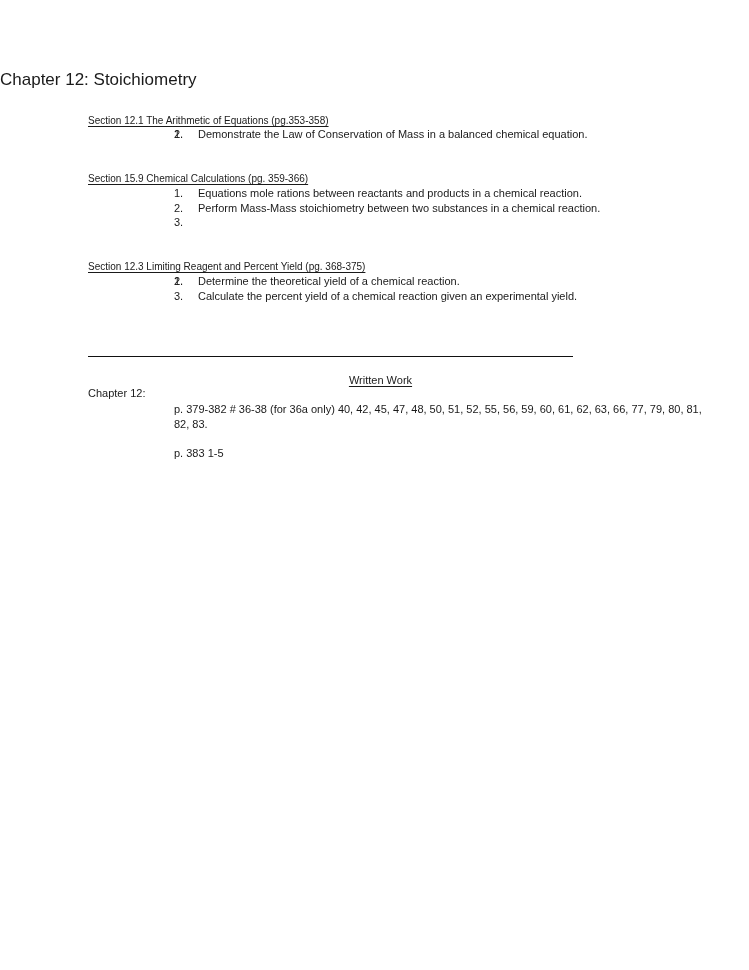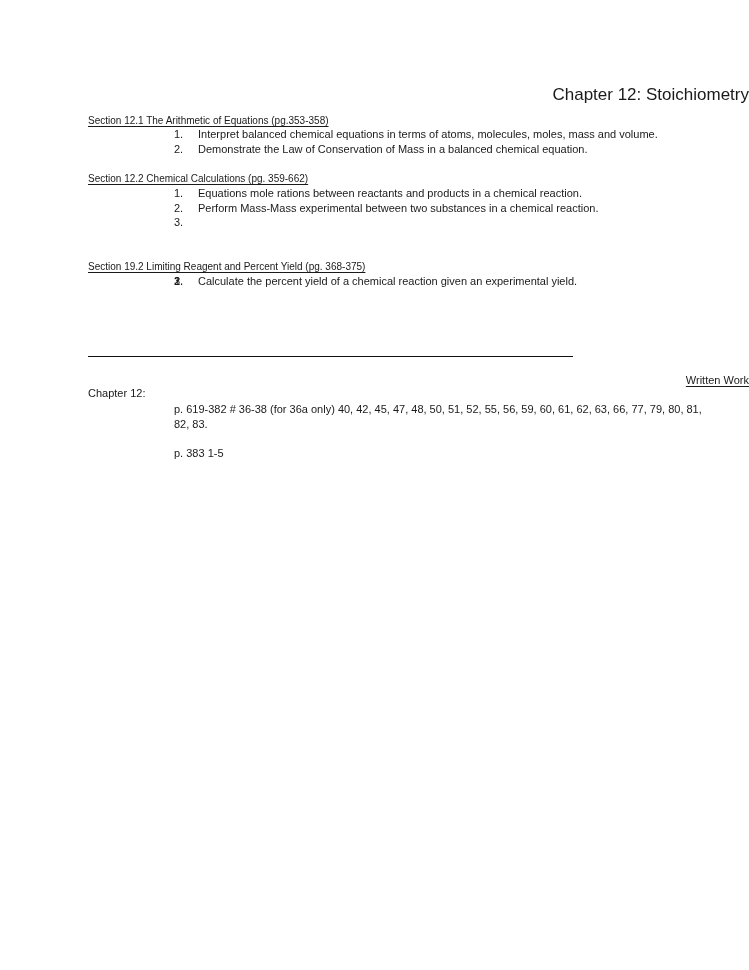--- a/index.html
+++ b/index.html
@@ -10,24 +10,24 @@
     body {
       width: 749px;
       height: 970px;
       position: relative;
       font-family: "Liberation Sans", sans-serif;
       color: #1a1a1a;
       overflow: hidden;
     }
     .title {
       position: absolute;
-      top: 84px;
+      top: 69px;
       left: 0;
       width: 749px;
-      text-align: right;
+      text-align: left;
       font-size: 17px;
       line-height: 22px;
     }
     .section-heading {
       position: absolute;
       left: 88px;
       font-size: 10px;
       line-height: 18px;
       text-decoration: underline;
       text-underline-offset: 2px;
@@ -58,21 +58,21 @@
       left: 88px;
       width: 485px;
       height: 0;
       border-top: 1.3px solid #111;
     }
     .ww-heading {
       position: absolute;
       top: 373px;
       left: 0;
       width: 749px;
-      text-align: right;
+      text-align: center;
       font-size: 11px;
       line-height: 14px;
     }
     .ww-heading span {
       text-decoration: underline;
       text-underline-offset: 2px;
       margin-left: 12px;
     }
     .ww-label {
       position: absolute;
@@ -93,60 +93,60 @@
 <body>
 
 <div>
 
   <div class="title">Chapter 12:  Stoichiometry</div>
 
   <div class="section-heading" style="top:112px;">Section 12.1 The Arithmetic of Equations (pg.353-358)</div>
   <ol class="objectives" style="top:127px;">
     <li>
       <span class="num">1.</span>
-      <span>Interpret balanced chemical equations in terms of atoms, molecules, moles, mass and volume.</span>
     </li>
     <li>
       <span class="num">2.</span>
       <span>Demonstrate the Law of Conservation of Mass in a balanced chemical equation.</span>
     </li>
   </ol>
 
-  <div class="section-heading" style="top:170px;">Section 12.2 Chemical Calculations (pg. 359-662)</div>
+  <div class="section-heading" style="top:170px;">Section 15.9 Chemical Calculations (pg. 359-366)</div>
   <ol class="objectives" style="top:186px;">
     <li>
       <span class="num">1.</span>
       <span>Equations mole rations between reactants and products in a chemical reaction.</span>
     </li>
     <li>
       <span class="num">2.</span>
-      <span>Perform Mass-Mass experimental between two substances in a chemical reaction.</span>
+      <span>Perform Mass-Mass stoichiometry between two substances in a chemical reaction.</span>
     </li>
     <li>
       <span class="num">3.</span>
     </li>
   </ol>
 
-  <div class="section-heading" style="top:258px;">Section 19.2 Limiting Reagent and Percent Yield (pg. 368-375)</div>
+  <div class="section-heading" style="top:258px;">Section 12.3 Limiting Reagent and Percent Yield (pg. 368-375)</div>
   <ol class="objectives" style="top:274px;">
     <li>
       <span class="num">1.</span>
     </li>
     <li>
       <span class="num">2.</span>
+      <span>Determine the theoretical yield of a chemical reaction.</span>
     </li>
     <li>
       <span class="num">3.</span>
       <span>Calculate the percent yield of a chemical reaction given an experimental yield.</span>
     </li>
   </ol>
 
   <div class="divider"></div>
 
   <div class="ww-heading">
     <span>Written Work</span>
   </div>
 
   <div class="ww-label">Chapter 12:</div>
-  <div class="ww-text" style="top:402px;">p. 619-382 # 36-38 (for 36a only) 40, 42, 45, 47, 48, 50, 51, 52, 55, 56, 59, 60, 61, 62, 63, 66, 77, 79, 80, 81, 82, 83.</div>
+  <div class="ww-text" style="top:402px;">p. 379-382 # 36-38 (for 36a only) 40, 42, 45, 47, 48, 50, 51, 52, 55, 56, 59, 60, 61, 62, 63, 66, 77, 79, 80, 81, 82, 83.</div>
   <div class="ww-text" style="top:446px;">p. 383 1-5</div>
 
 </div>
 
 </body></html>

